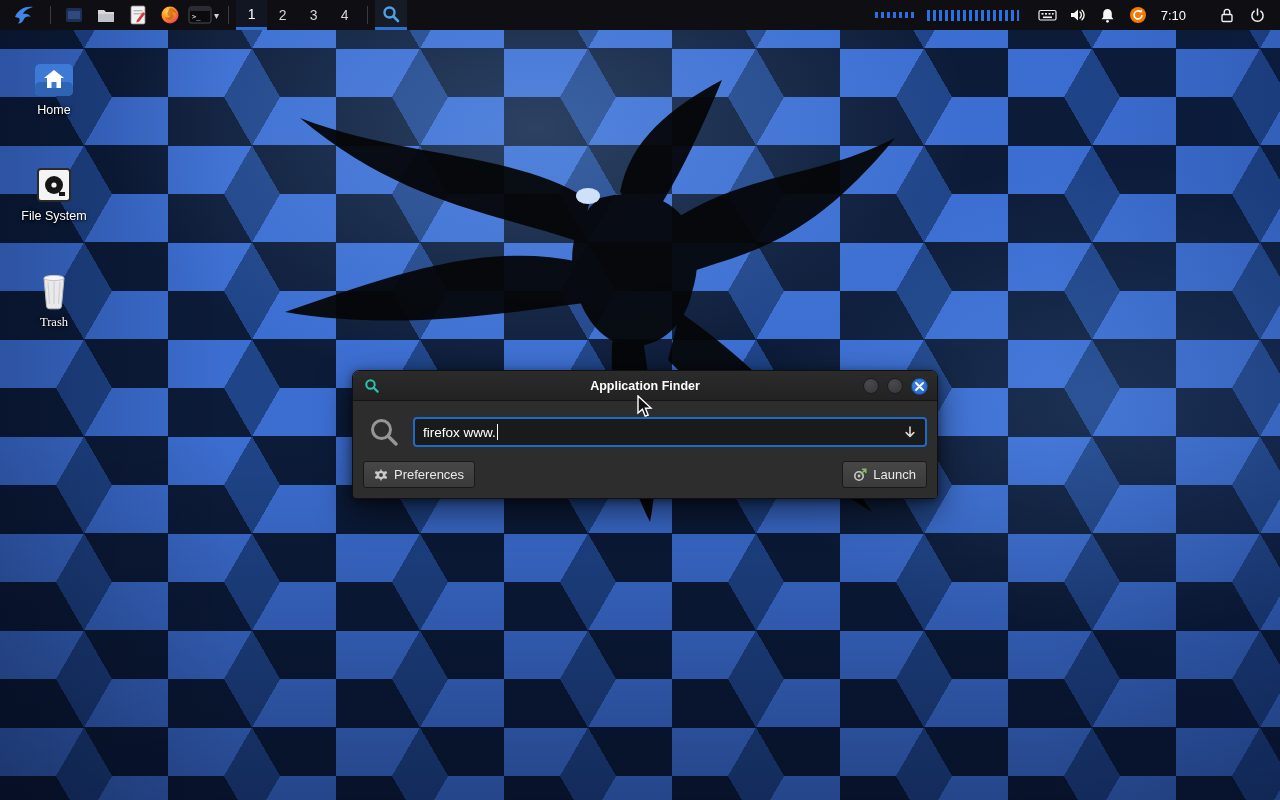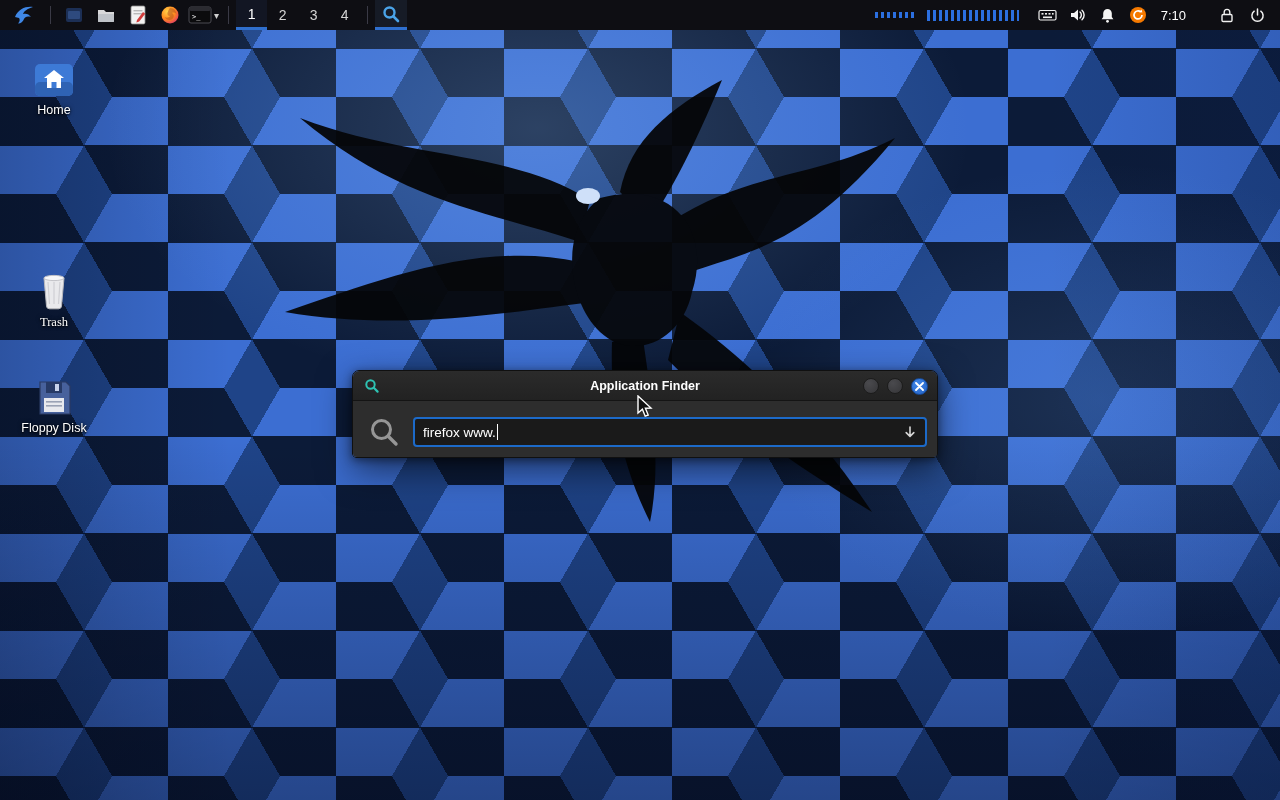--- a/index.html
+++ b/index.html
@@ -273,45 +273,43 @@
       <svg width="42" height="36" viewBox="0 0 42 36">
         <rect x="2" y="2" width="38" height="32" rx="5" fill="#3d7ad6"></rect>
         <rect x="2" y="20" width="38" height="14" rx="5" fill="#2f63b4"></rect>
         <path d="M21,8 L31,16 H28 V26 H14 V16 H11 Z" fill="#ffffff"></path>
         <rect x="18.5" y="20" width="5" height="6" fill="#3d7ad6"></rect>
       </svg>
     </div>
     <div class="dicon-label">Home</div>
   </div>
 
+  <div class="dicon" style="top:162px;">
+    <div class="dicon-img">
+      <svg width="38" height="38" viewBox="0 0 38 38">
+        <rect x="3" y="3" width="32" height="32" rx="3" fill="#f4f4f4" stroke="#2a2a2a" stroke-width="2"></rect>
+        <circle cx="19" cy="19" r="9" fill="#161616"></circle>
+        <circle cx="19" cy="19" r="2.6" fill="#f4f4f4"></circle>
+        <rect x="24" y="26" width="6" height="4" fill="#161616"></rect>
+      </svg>
+    </div>
+    <div class="dicon-label">File System</div>
+  </div>
 
   <div class="dicon" style="top:268px;font-family:Liberation Serif, serif;">
     <div class="dicon-img">
       <svg width="36" height="38" viewBox="0 0 36 38">
         <path d="M8,6 h20 l-2.5,28 a3,3 0 0 1 -3,2.8 H13.5 a3,3 0 0 1 -3,-2.8 Z" fill="#e9e9ec" stroke="#b8b8bd" stroke-width="1"></path>
         <ellipse cx="18" cy="6" rx="10" ry="2.6" fill="#f7f7f9" stroke="#c4c4c9" stroke-width="1"></ellipse>
         <path d="M12,10 l1.5,22 M18,10 v22 M24,10 l-1.5,22" stroke="#cfcfd4" stroke-width="1.2" fill="none"></path>
       </svg>
     </div>
     <div class="dicon-label">Trash</div>
   </div>
 
-  <div class="dicon" style="top:374px;">
-    <div class="dicon-img">
-      <svg width="36" height="38" viewBox="0 0 36 38">
-        <path d="M4,4 h26 l4,4 v28 H4 Z" fill="#47619c" stroke="#2a3a63" stroke-width="1.2"></path>
-        <rect x="10" y="4" width="16" height="11" fill="#273a66"></rect>
-        <rect x="19" y="6" width="4" height="7" fill="#c7d2ea"></rect>
-        <rect x="8" y="20" width="20" height="14" fill="#e8e9ee"></rect>
-        <rect x="10" y="23" width="16" height="1.6" fill="#9aa2b5"></rect>
-        <rect x="10" y="27" width="16" height="1.6" fill="#9aa2b5"></rect>
-      </svg>
-    </div>
-    <div class="dicon-label">Floppy Disk</div>
-  </div>
 
   <div class="dialog">
     <div class="titlebar">
       <span class="title-icon">
         <svg width="16" height="16" viewBox="0 0 16 16">
           <circle cx="6.5" cy="6.5" r="4.2" fill="none" stroke="#2ec2b2" stroke-width="2"></circle>
           <line x1="9.8" y1="9.8" x2="13.6" y2="13.6" stroke="#2ec2b2" stroke-width="2.2" stroke-linecap="round"></line>
         </svg>
       </span>
       <span class="title">Application Finder</span>
@@ -338,19 +336,37 @@
           <span class="search-text">firefox www.</span>
           <span class="tcaret"></span>
           <span class="dd-arrow">
             <svg width="14" height="14" viewBox="0 0 14 14">
               <path d="M7,2 V11 M3.2,7.6 L7,11.4 L10.8,7.6" fill="none" stroke="#d6d6d6" stroke-width="1.6" stroke-linecap="round" stroke-linejoin="round"></path>
             </svg>
           </span>
         </div>
       </div>
 
+      <div class="row2">
+        <button class="gbtn">
+          <svg width="14" height="14" viewBox="0 0 14 14">
+            <path d="M7,0.8 L8,3 a4.3,4.3 0 0 1 1.8,0.8 L12.2,3 L13.2,5 L11.4,6.4 a4.3,4.3 0 0 1 0,1.3 L13.2,9 L12.2,11 L9.8,10.2 a4.3,4.3 0 0 1 -1.8,0.8 L7,13.2 L6,11 a4.3,4.3 0 0 1 -1.8,-0.8 L1.8,11 L0.8,9 L2.6,7.7 a4.3,4.3 0 0 1 0,-1.3 L0.8,5 L1.8,3 L4.2,3.8 A4.3,4.3 0 0 1 6,3 Z" fill="#c9c9c9"></path>
+            <circle cx="7" cy="7" r="1.9" fill="#3a3a3a"></circle>
+          </svg>
+          <span>Preferences</span>
+        </button>
+
+        <button class="gbtn">
+          <svg width="14" height="14" viewBox="0 0 14 14">
+            <circle cx="6" cy="8" r="4.2" fill="none" stroke="#c9c9c9" stroke-width="1.6"></circle>
+            <circle cx="6" cy="8" r="1.4" fill="#c9c9c9"></circle>
+            <path d="M8.2,5.8 L12.8,1.2 M12.8,1.2 L12.8,4.4 M12.8,1.2 L9.6,1.2" fill="none" stroke="#8ab46a" stroke-width="1.6" stroke-linecap="round"></path>
+          </svg>
+          <span>Launch</span>
+        </button>
+      </div>
     </div>
   </div>
 
   <svg class="cursor" width="22" height="24" viewBox="0 0 22 24">
     <path d="M2,1 L2,18 L6.4,14.2 L9.2,21.2 L12.2,20 L9.4,13.2 L15,13 Z" fill="#111111" stroke="#ffffff" stroke-width="1.4"></path>
   </svg>
 </div>
 
 </body></html>

